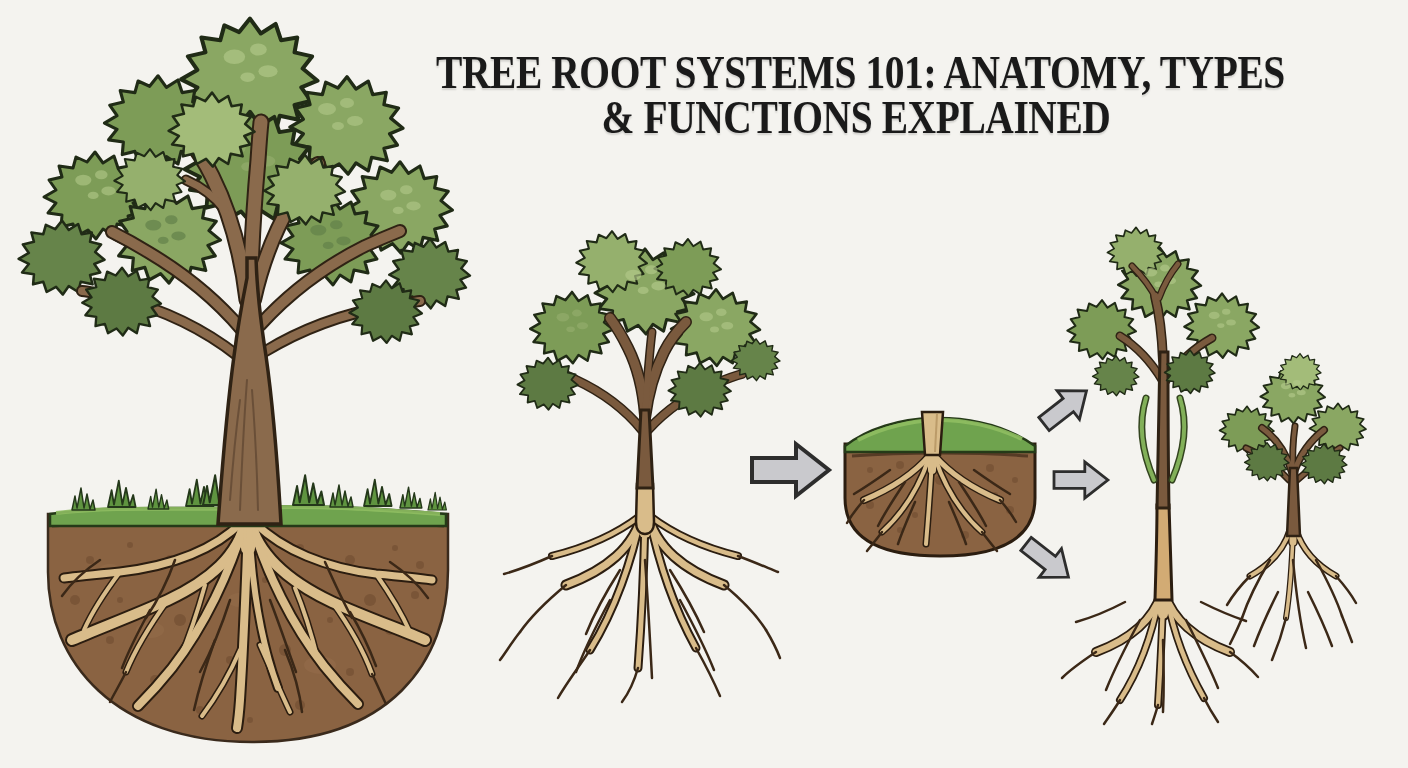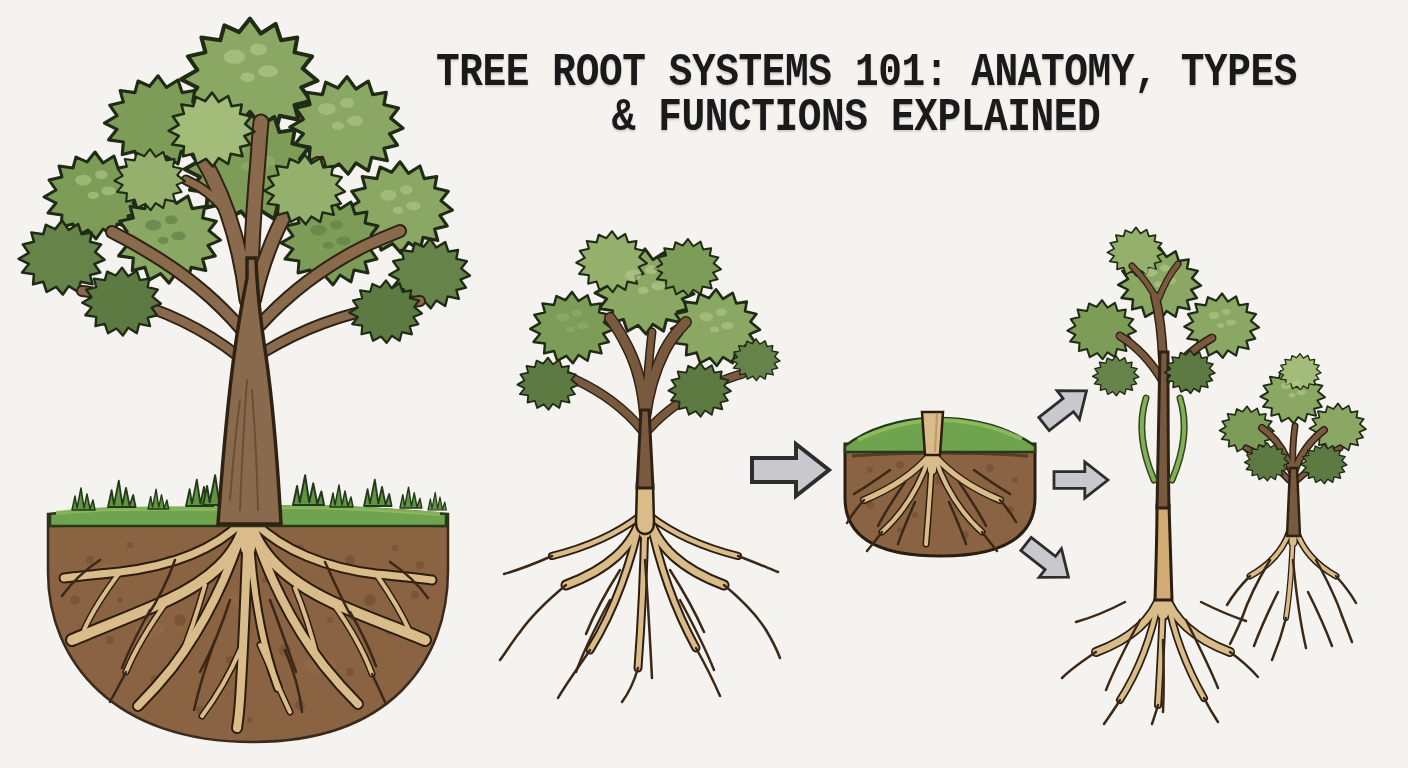--- a/index.html
+++ b/index.html
@@ -1,18 +1,18 @@
 <!DOCTYPE html>
 <html><head>
 <meta charset="utf-8">
 <style>
   html,body{margin:0;padding:0;background:#e9e8e4;}
   .stage{
     position:relative;width:1408px;height:768px;overflow:hidden;
-    background:#f4f3ef;font-family:Liberation Mono, monospace;
+    background:#f4f3ef;font-family:Liberation Serif, serif;
   }
   .title{
     position:absolute;left:856px;top:50px;width:1000px;
     transform:translateX(-50%) scaleX(.84);transform-origin:center top;
     text-align:center;font-weight:bold;font-size:47px;line-height:45px;
     letter-spacing:-.5px;color:#1a1a1a;
     text-shadow:0 2px 2px rgba(0,0,0,.14);
     white-space:nowrap;
   }
   svg{position:absolute;left:0;top:0;}

